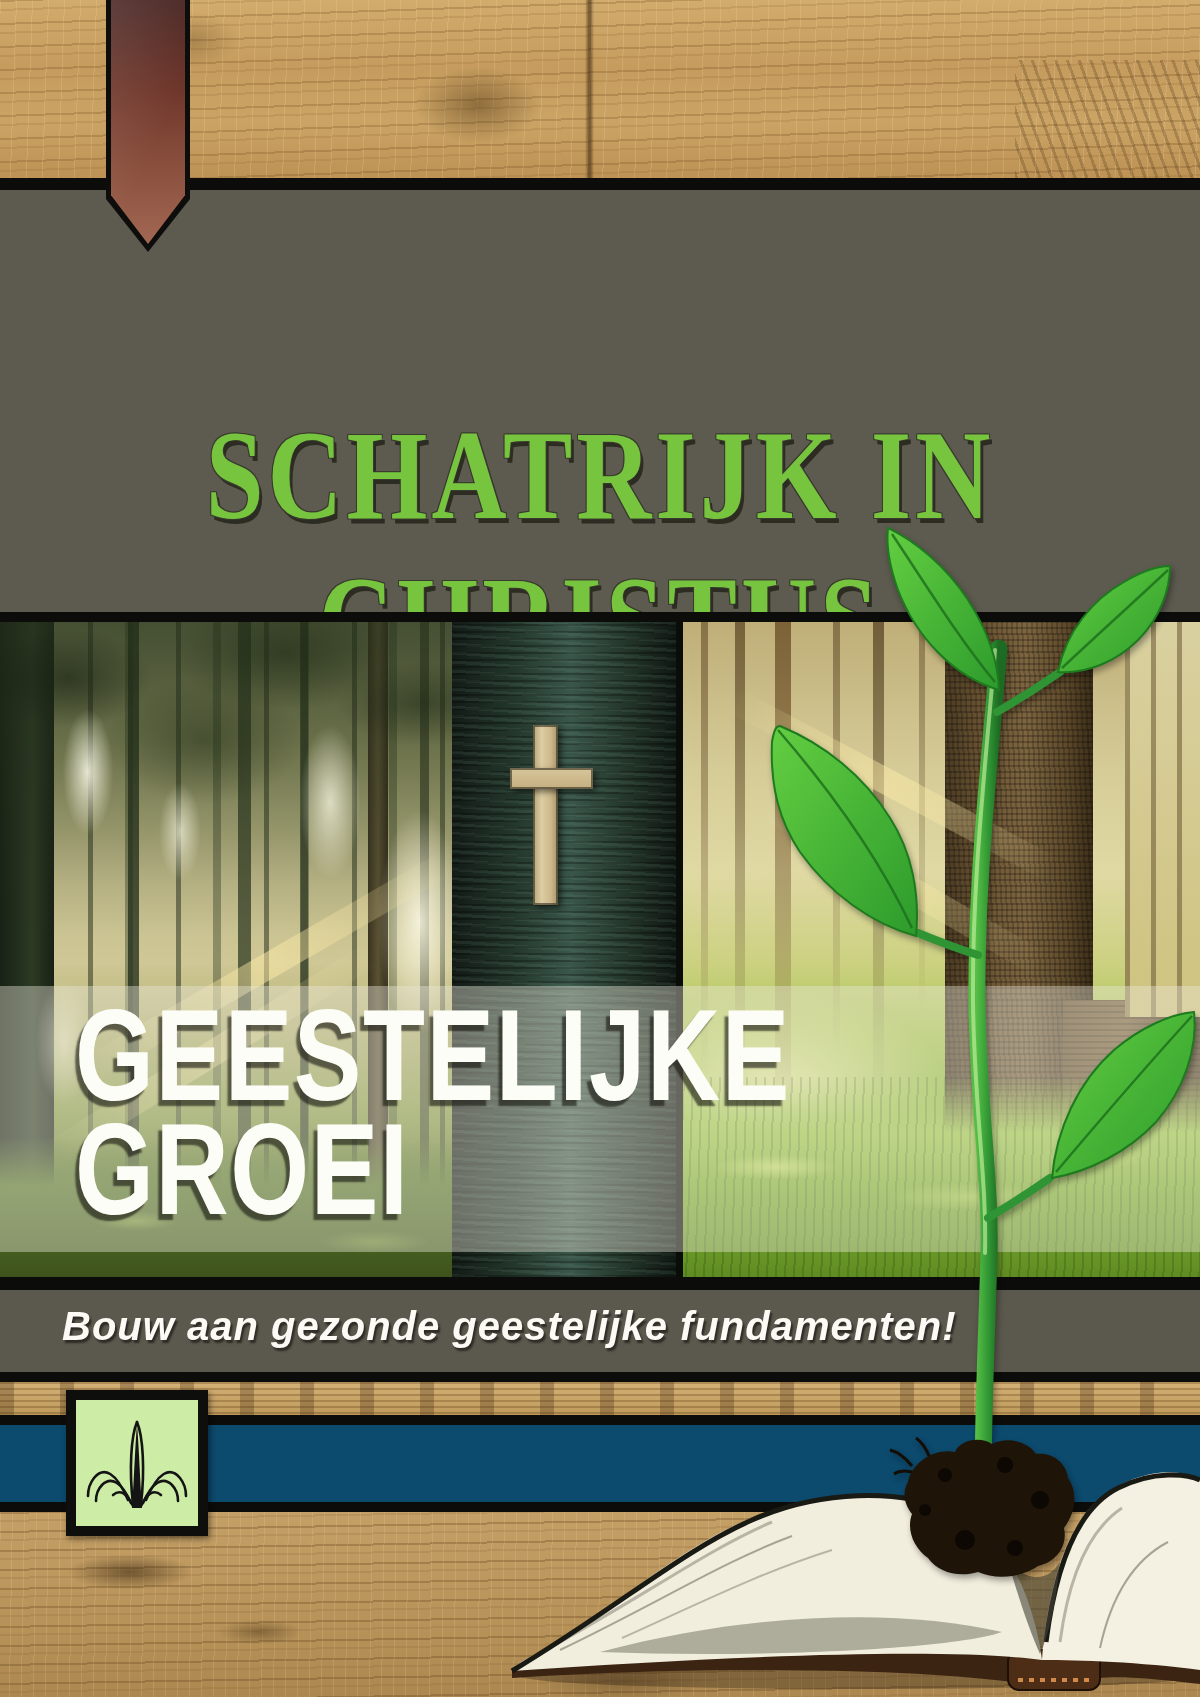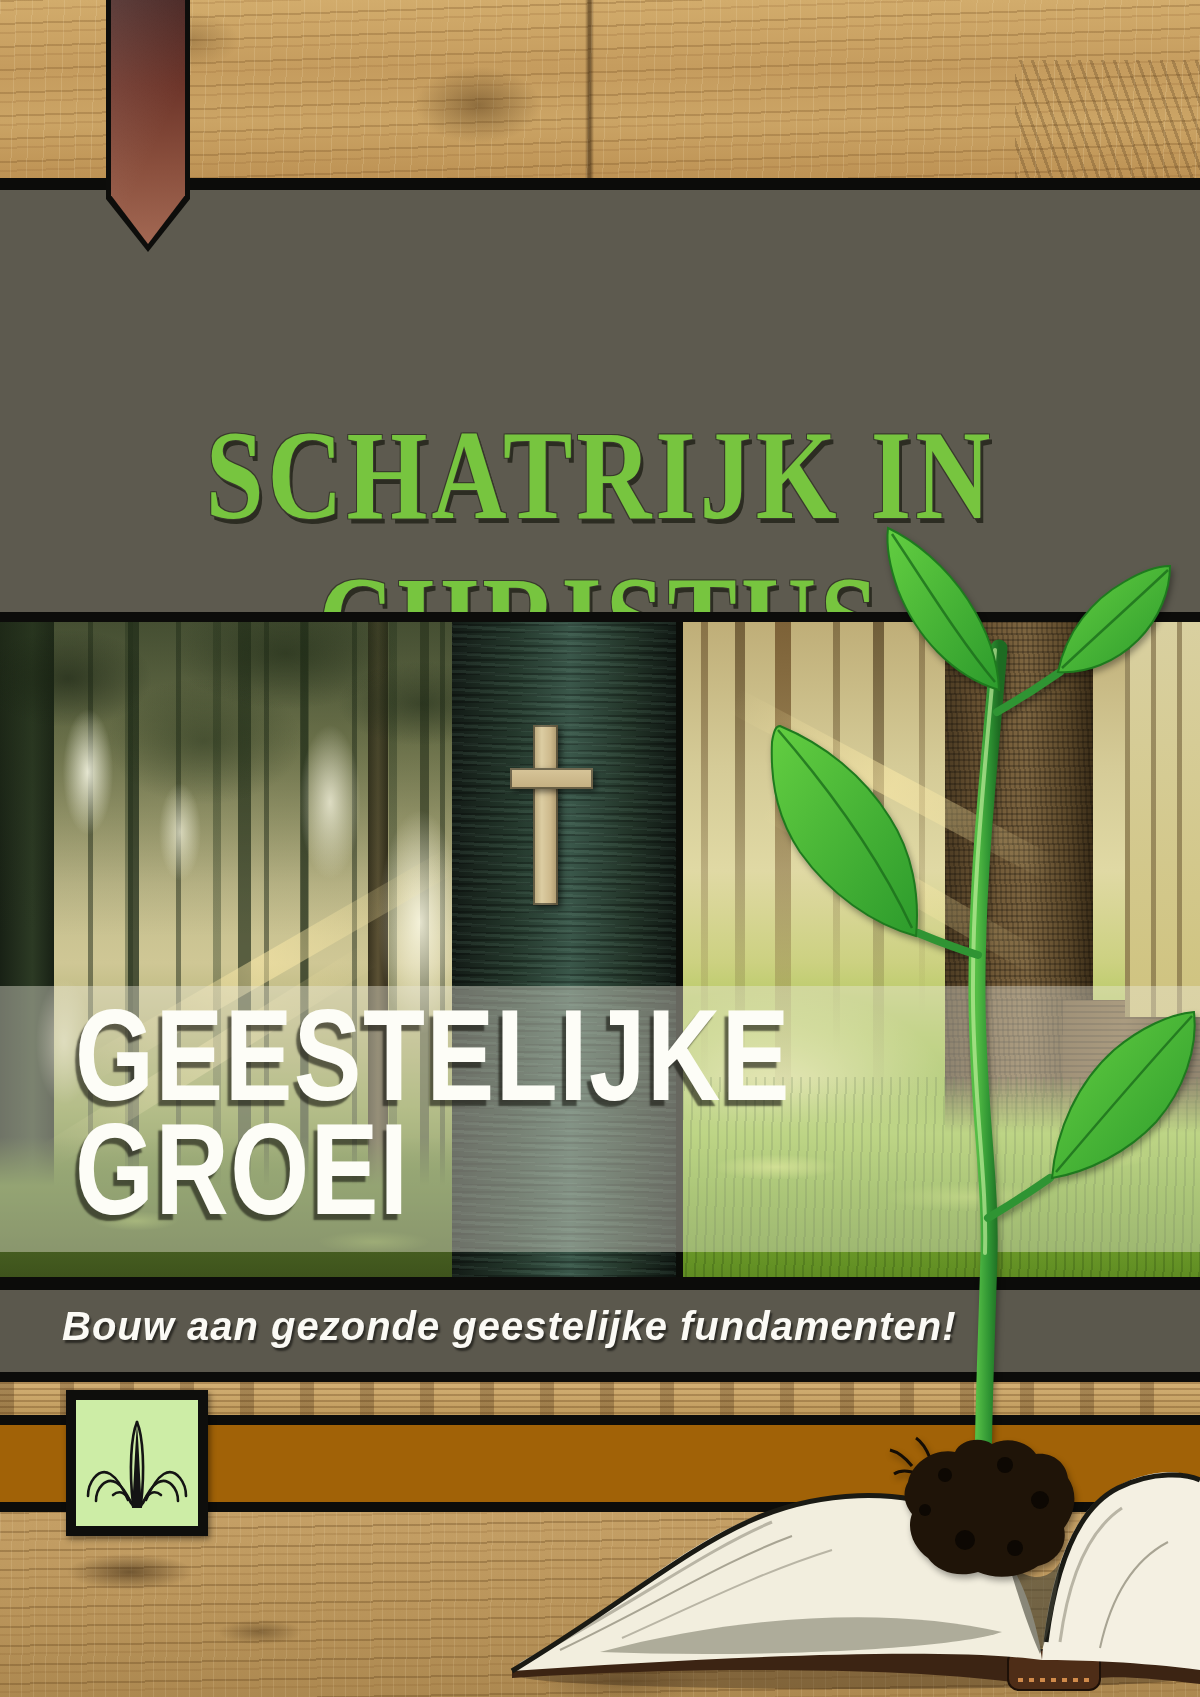--- a/index.html
+++ b/index.html
@@ -1,18 +1,18 @@
 <!DOCTYPE html>
 <html><head>
 <meta charset="utf-8">
 <style>
   html,body{margin:0;padding:0;background:#111;}
   .poster{
     position:relative;width:1200px;height:1697px;overflow:hidden;
-    font-family:"Liberation Sans",sans-serif;background:#a16207;
+    font-family:"Liberation Sans",sans-serif;background:#0c4a6e;
   }
 
   
   .sep{position:absolute;left:0;width:1200px;background:#0c0c0a;}
 
   
   .wood-top{
     position:absolute;left:0;top:0;width:1200px;height:178px;
     background:
       radial-gradient(ellipse 90px 55px at 478px 105px, rgba(72,46,16,.45), transparent 70%),

